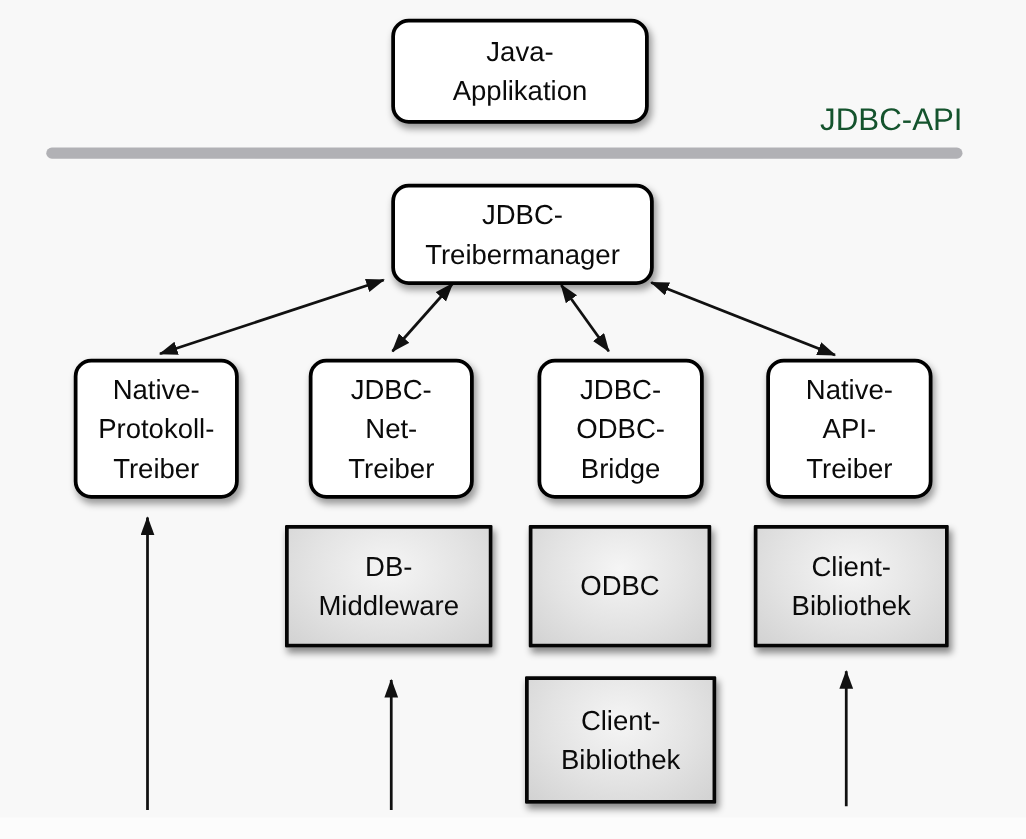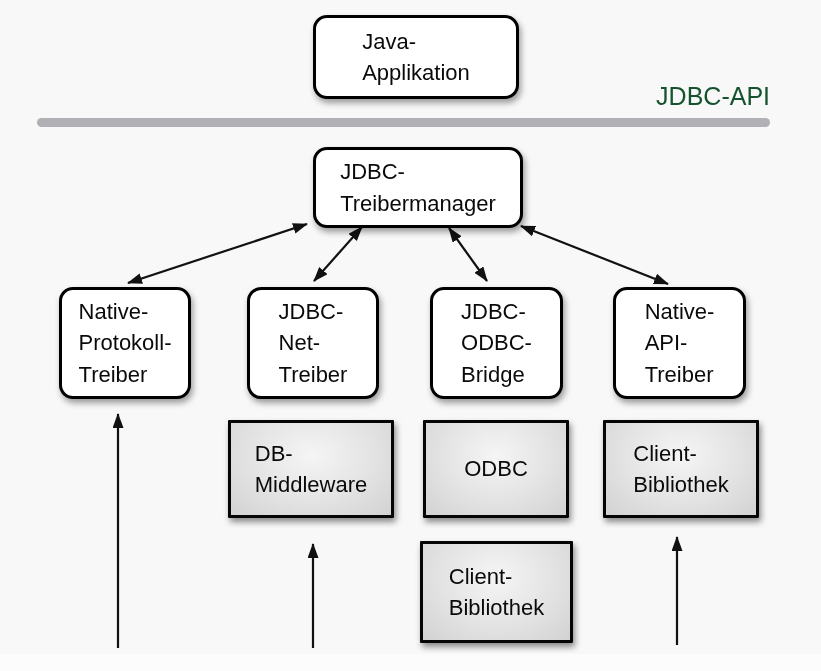--- a/index.html
+++ b/index.html
@@ -9,21 +9,21 @@
     background:#f8f8f8;
     position:relative;
   }
   .stage { position:absolute; inset:0; width:821px; height:671px; }
 
   .arrows { position:absolute; left:0; top:0; z-index:1; pointer-events:none; }
 
   .node {
     position:absolute; z-index:2;
     display:flex; align-items:center; justify-content:center;
-    text-align:left; color:#0a0a0a;
+    text-align:center; color:#0a0a0a;
     font-size:22px; line-height:1.42;
   }
   .node .label { white-space:pre-line; }
 
   .white-box {
     background:#ffffff;
     border:3.5px solid #000;
     border-radius:14px;
     box-shadow:2px 4px 6px rgba(0,0,0,0.38);
   }

